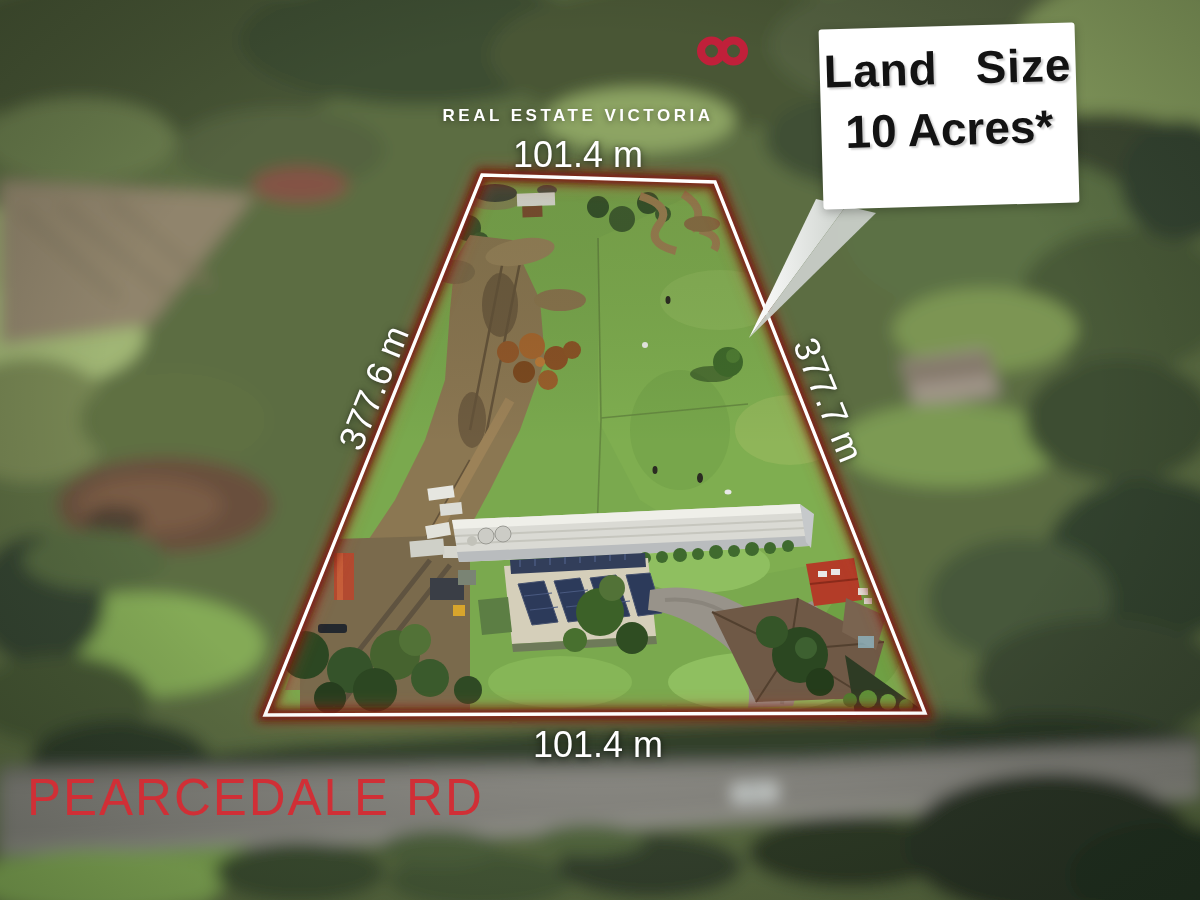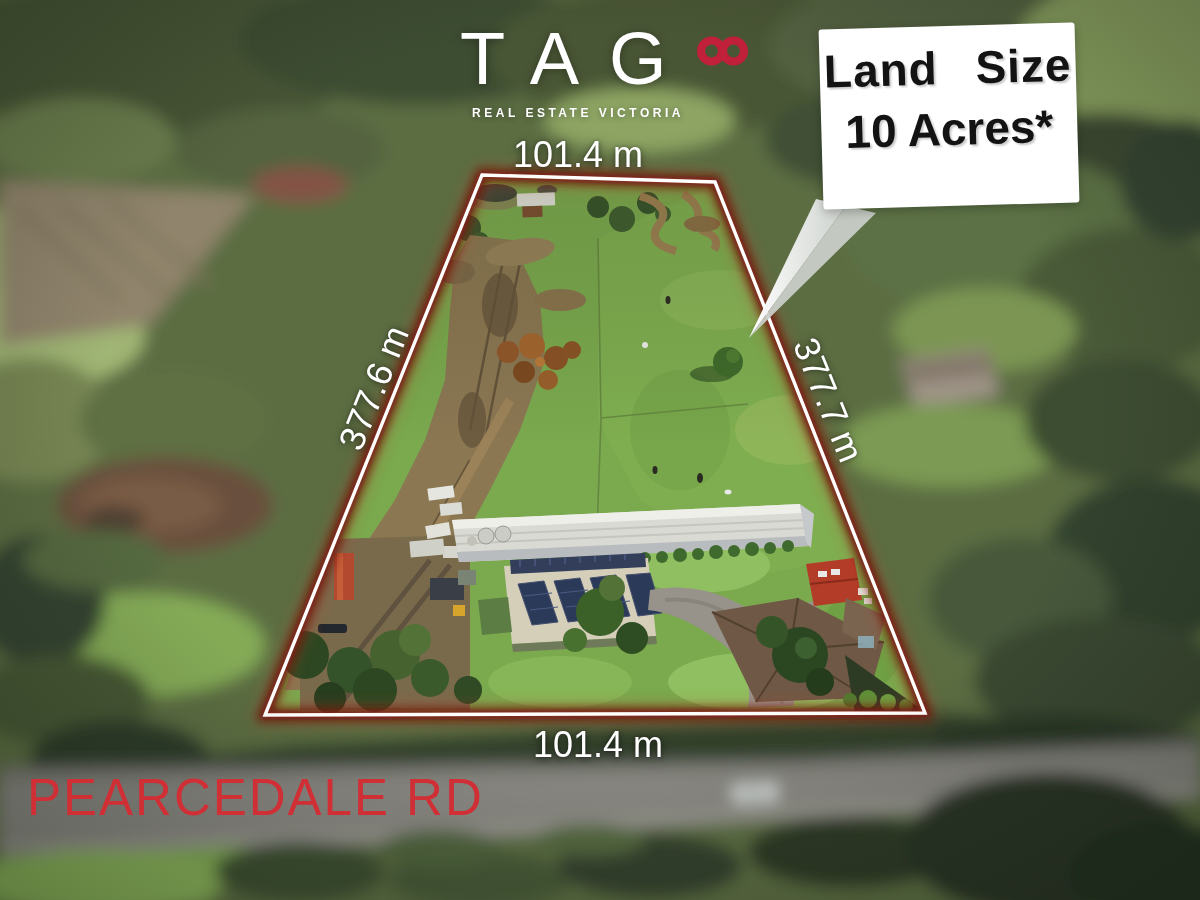--- a/index.html
+++ b/index.html
@@ -11,21 +11,21 @@
   .txt { position:absolute; z-index:5; }
 
   
   .brand-name {
     left:460px; top:16px; color:#ffffff; font-size:74px; font-weight:400;
     letter-spacing:30px; text-shadow:0 1px 10px rgba(0,0,0,.35);
   }
   .infinity { left:694px; top:30px; }
   .brand-tagline {
     left:428px; top:106px; width:300px; text-align:center; color:#ffffff;
-    font-size:12px; font-weight:bold; letter-spacing:3.5px;
+    font-size:17px; font-weight:bold; letter-spacing:3.5px;
     text-shadow:0 1px 6px rgba(0,0,0,.4);
   }
 
   
   .dim {
     color:#ffffff; font-size:36px; font-weight:400;
     text-shadow:0 2px 8px rgba(0,0,0,.6), 0 0 3px rgba(0,0,0,.3);
     white-space:nowrap;
   }
   .dim-top    { left:578px; top:134px; transform:translateX(-50%); }
@@ -352,21 +352,20 @@
     </g>
 
     <g>
       <polygon points="816,199 846,206 749,338" fill="url(#tailGrad)"></polygon>
       <polygon points="846,206 876,213 749,338" fill="#c8cdc8" opacity="0.95"></polygon>
     </g>
 
     <rect x="0" y="0" width="1200" height="900" fill="url(#vig)"></rect>
   </svg>
 
-  <div class="txt brand-name">TAG</div>
 
   <svg class="txt infinity" width="58" height="42" viewBox="-5 -2 60 44">
     <circle cx="13" cy="20" r="11" fill="none" stroke="#c0203a" stroke-width="8.5"></circle>
     <circle cx="36" cy="20" r="11" fill="none" stroke="#c0203a" stroke-width="8.5"></circle>
   </svg>
 
   <div class="txt brand-tagline">REAL ESTATE VICTORIA</div>
 
   <div class="txt dim dim-top" style="color: rgb(255, 255, 255);">101.4 m</div>
   <div class="txt dim dim-left" style="color: rgb(255, 255, 255);">377.6 m</div>

